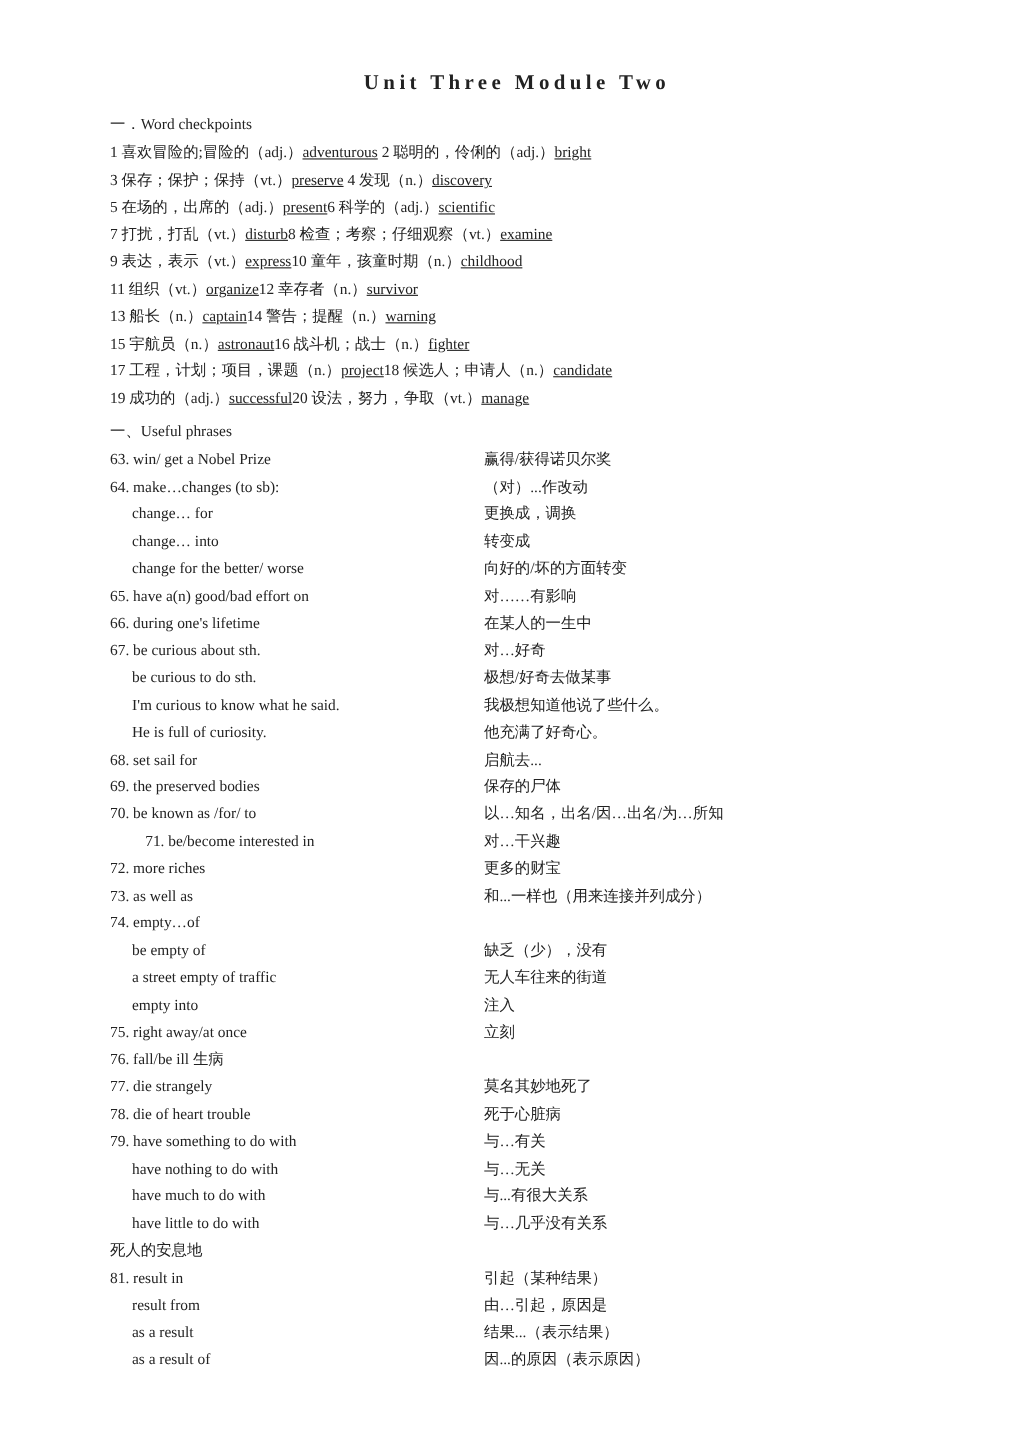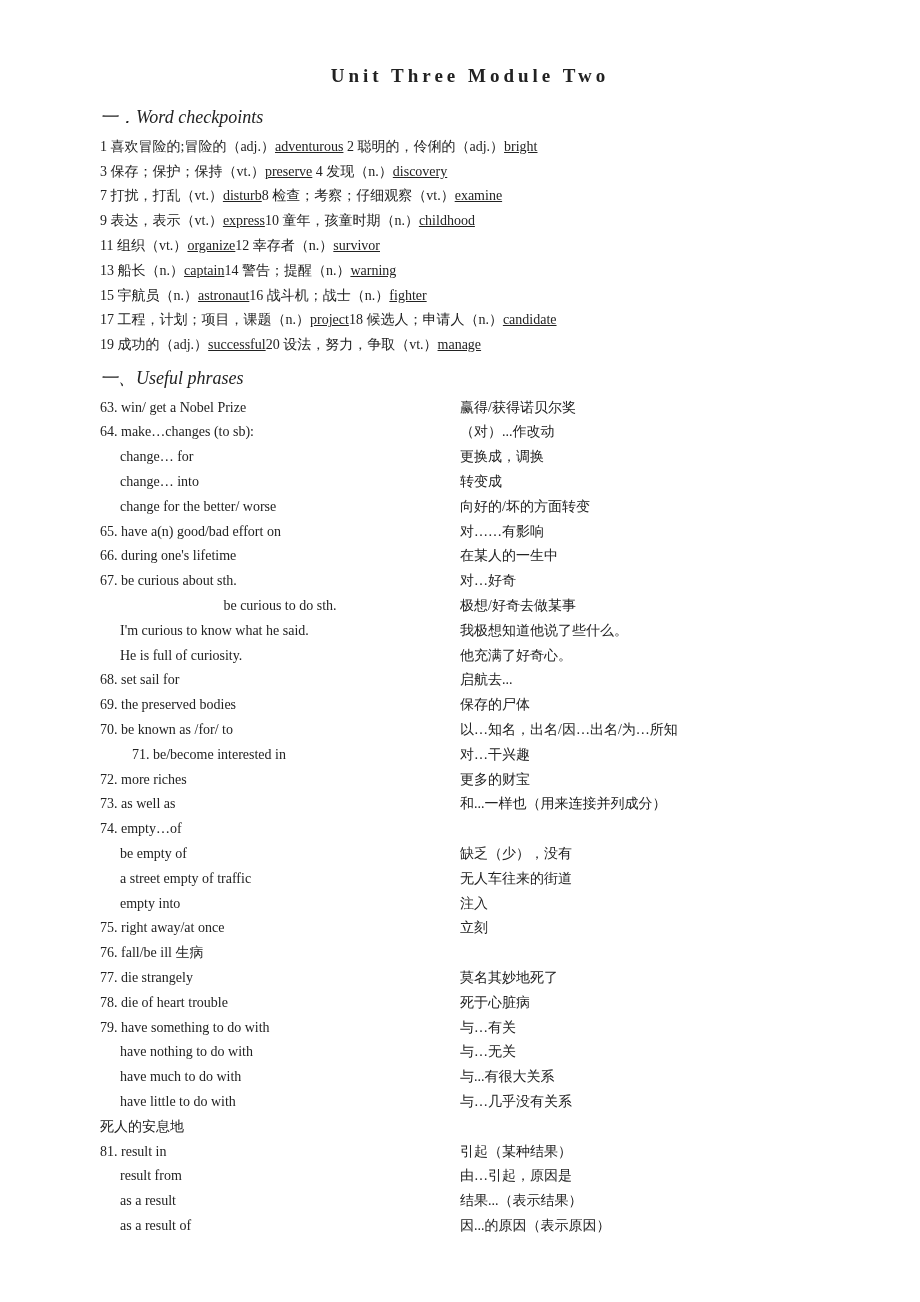--- a/index.html
+++ b/index.html
@@ -14,53 +14,52 @@
       line-height: 1.7;
     }
     .title {
       text-align: center;
       font-size: 19px;
       font-weight: bold;
       margin-bottom: 10px;
       letter-spacing: 4px;
     }
     .section-header {
-      font-size: 18px;
+      font-size: 14px;
       margin-bottom: 2px;
-      font-style: italic;
     }
     .word-line {
       margin-bottom: 1px;
     }
     u {
       text-decoration: underline;
     }
     .two-col {
       display: flex;
       margin-bottom: 1px;
-      gap: 20px;
     }
     .two-col .left {
       width: 340px;
       flex-shrink: 0;
     }
     .two-col .right {
       flex: 1;
     }
   </style>
 </head>
 <body>
 
 <div class="title">Unit Three    Module Two</div>
 
 <div class="section-header">一．Word checkpoints</div>
 
 <div id="word-list">
     <div class="word-line">1 喜欢冒险的;冒险的（adj.）<u>adventurous</u> 2 聪明的，伶俐的（adj.）<u>bright</u></div>
     <div class="word-line">3 保存；保护；保持（vt.）<u>preserve</u>   4 发现（n.）<u>discovery</u></div>
+    <div class="word-line">5 在场的，出席的（adj.）<u>present</u>6 科学的（adj.）<u>scientific</u></div>
     <div class="word-line">7 打扰，打乱（vt.）<u>disturb</u>8 检查；考察；仔细观察（vt.）<u>examine</u></div>
     <div class="word-line">9 表达，表示（vt.）<u>express</u>10 童年，孩童时期（n.）<u>childhood</u></div>
     <div class="word-line">11 组织（vt.）<u>organize</u>12 幸存者（n.）<u>survivor</u></div>
     <div class="word-line">13 船长（n.）<u>captain</u>14 警告；提醒（n.）<u>warning</u></div>
     <div class="word-line">15 宇航员（n.）<u>astronaut</u>16 战斗机；战士（n.）<u>fighter</u></div>
     <div class="word-line">17 工程，计划；项目，课题（n.）<u>project</u>18 候选人；申请人（n.）<u>candidate</u></div>
     <div class="word-line">19 成功的（adj.）<u>successful</u>20 设法，努力，争取（vt.）<u>manage</u></div>
   </div>
 
 <div class="section-header" style="margin-top:6px;">一、Useful phrases</div>
@@ -92,21 +91,21 @@
     </div>
     <div class="two-col">
       <div class="left" style="">66.  during one's lifetime</div>
       <div class="right">在某人的一生中</div>
     </div>
     <div class="two-col">
       <div class="left" style="">67.  be curious about sth.</div>
       <div class="right">对…好奇</div>
     </div>
     <div class="two-col">
-      <div class="left" style="padding-left:20px;text-align:center;">be curious to do sth.</div>
+      <div class="left" style="padding-left:20px;">be curious to do sth.</div>
       <div class="right">极想/好奇去做某事</div>
     </div>
     <div class="two-col">
       <div class="left" style="padding-left:20px;">I'm curious to know what he said.</div>
       <div class="right">我极想知道他说了些什么。</div>
     </div>
     <div class="two-col">
       <div class="left" style="padding-left:20px;">He is full of curiosity.</div>
       <div class="right">他充满了好奇心。</div>
     </div>

